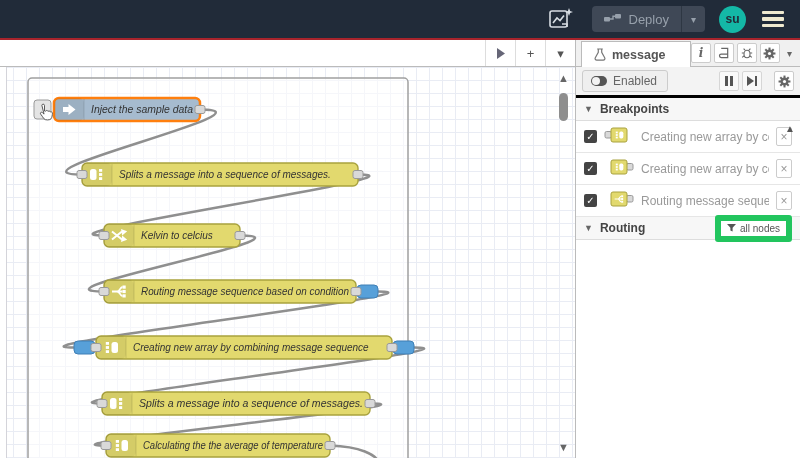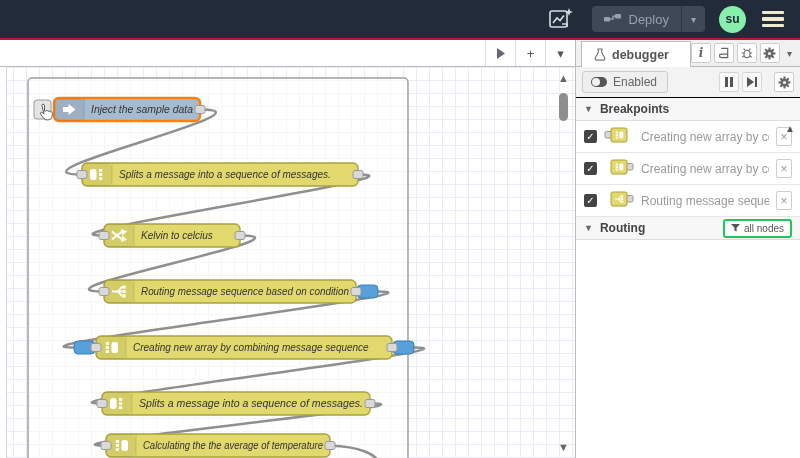--- a/index.html
+++ b/index.html
@@ -10,21 +10,21 @@
   .header { height:40px; background:#212b39; border-bottom:2px solid #a8242c;
     display:flex; align-items:center; justify-content:flex-end; padding:0 14px; gap:14px; }
   .hd-iconbtn { width:34px; height:26px; display:flex; align-items:center; justify-content:center;
     background:transparent; border:none; cursor:pointer; }
   .deploy-btn { display:flex; align-items:center; background:#3f4856; border-radius:4px;
     height:26px; overflow:hidden; }
   .deploy-main { display:flex; align-items:center; gap:7px; padding:0 12px; }
   .deploy-label { color:#97a0ab; font-size:13px; }
   .deploy-caret { border-left:1px solid #2e3743; padding:0 9px; color:#97a0ab; font-size:10px;
     height:26px; display:flex; align-items:center; }
-  .avatar { width:27px; height:27px; border-radius:50%; background:#86efac; color:#222b38;
+  .avatar { width:27px; height:27px; border-radius:50%; background:#14b8a6; color:#222b38;
     font-size:12px; font-weight:bold; display:flex; align-items:center; justify-content:center; }
   .hamburger { display:flex; flex-direction:column; gap:3px; background:none; border:none; padding:4px 2px; }
   .hamburger span { width:22px; height:3.5px; background:#efe9cf; border-radius:1px; }
 
   
   .main { display:flex; height:418px; }
   .workspace { width:575px; position:relative; display:flex; flex-direction:column; }
 
   .tabbar { height:27px; background:#fff; border-bottom:1px solid #bbb;
     display:flex; justify-content:flex-end; }
@@ -51,41 +51,41 @@
     display:flex; align-items:flex-end; padding-left:5px; }
   .side-tab { height:26px; background:#fff; border:1px solid #bbb; border-bottom:none;
     display:flex; align-items:center; gap:6px; padding:0 12px; width:112px; margin-bottom:-1px;
     font-size:12.5px; color:#555; font-weight:bold; }
   .side-tab-actions { display:flex; align-items:center; gap:3px; margin-left:auto; margin-bottom:3px; padding-right:4px; }
   .sq-btn { width:20px; height:20px; border:1px solid #ccc; border-radius:2px; background:#fff;
     display:flex; align-items:center; justify-content:center; color:#666; font-size:11px; }
   .info-i { font-family:"DejaVu Serif", serif; font-style:italic; font-weight:bold; font-size:12px; }
   .tab-caret { color:#666; font-size:10px; padding:0 4px; background:none; border:none; }
 
-  .side-toolbar { height:31px; background:#f3f3f3; border-bottom:1px solid #000000;
+  .side-toolbar { height:31px; background:#f3f3f3; border-bottom:3px solid #000000;
     display:flex; align-items:center; padding:0 6px;justify-content:flex-end; }
   .enabled-btn { display:flex; align-items:center; gap:6px; border:1px solid #ccc; border-radius:3px;
     background:#efefef; color:#666; font-size:12px; padding:3px 10px 3px 8px; }
   .toggle-glyph { width:16px; height:10px; background:#555; border-radius:5px; position:relative; }
   .toggle-glyph::after { content:""; position:absolute; left:1px; top:1px; width:8px; height:8px;
     border-radius:50%; background:#f3f3f3; }
   .side-toolbar .right { margin-left:auto; display:flex; align-items:center; gap:3px; }
   .icon-bars { display:flex; gap:2px; }
   .icon-bars i { width:3px; height:10px; background:#555; }
   .step-glyph { display:flex; align-items:center; }
   .step-glyph b { width:0; height:0; border-left:7px solid #555; border-top:5px solid transparent; border-bottom:5px solid transparent; }
   .step-glyph i { width:2.5px; height:10px; background:#555; margin-left:1px; }
   .plain-btn { border:1px solid #d6d6d6; background:#f9f9f9; border-radius:2px; width:20px; height:20px;
     display:flex; align-items:center; justify-content:center; }
 
   .section-header { height:23px; background:#f7f7f7; border-bottom:1px solid #ddd;
     display:flex; align-items:center; padding:0 8px; gap:7px; position:relative; }
   .section-header .chev { color:#666; font-size:9px; }
   .section-header .sec-label { font-size:12px; font-weight:bold; color:#444; }
-  .allnodes-btn { margin-left:auto; display:flex; align-items:center; gap:4px; border:2px solid #22c55e;
+  .allnodes-btn { margin-left:auto; display:flex; align-items:center; gap:4px; border:6px solid #22c55e;
     border-radius:3px; background:#fff; color:#555; font-size:10px; padding:2px 6px; }
 
   .bp-rows { position:relative; }
   .bp-scroll-up { position:absolute; right:5px; top:3px; color:#555; font-size:10px; line-height:1; }
   .bp-row { height:32px; border-bottom:1px solid #e6e6e6; display:flex; align-items:center;
     gap:7px; padding:0 8px; }
   .bp-check { width:13px; height:13px; background:#444; border-radius:2px; color:#fff; font-size:10px;
     display:flex; align-items:center; justify-content:center; flex:none; }
   .bp-label { font-size:12px; color:#999; white-space:nowrap; overflow:hidden; width:128px; flex:none; }
   .bp-remove { margin-left:auto; width:19px; height:19px; border:1px solid #ccc; border-radius:2px;
@@ -265,21 +265,21 @@
       <div class="vscroll-down">▼</div>
     </div>
   </div>
 
   <aside class="sidebar">
     <div class="side-tabs">
       <div class="side-tab">
         <svg width="12" height="13" viewBox="0 0 12 13">
           <path d="M3.2 1 h5.6 M4.3 1 v3.4 L1.3 9.8 A1.6 1.6 0 0 0 2.7 12.2 h6.6 A1.6 1.6 0 0 0 10.7 9.8 L7.7 4.4 V1" fill="none" stroke="#777" stroke-width="1.2"></path>
         </svg>
-        <span>debugger</span>
+        <span>message</span>
       </div>
       <div class="side-tab-actions">
         <button class="sq-btn">
             <span class="info-i">i</span>
           </button>
         <button class="sq-btn">
           <svg width="12" height="12" viewBox="0 0 12 13">
             <path d="M3 1.5 H10 V11.5 H3 A1.9 1.9 0 0 1 3 7.7 H10" fill="none" stroke="#666" stroke-width="1.3"></path>
           </svg>
         </button>

